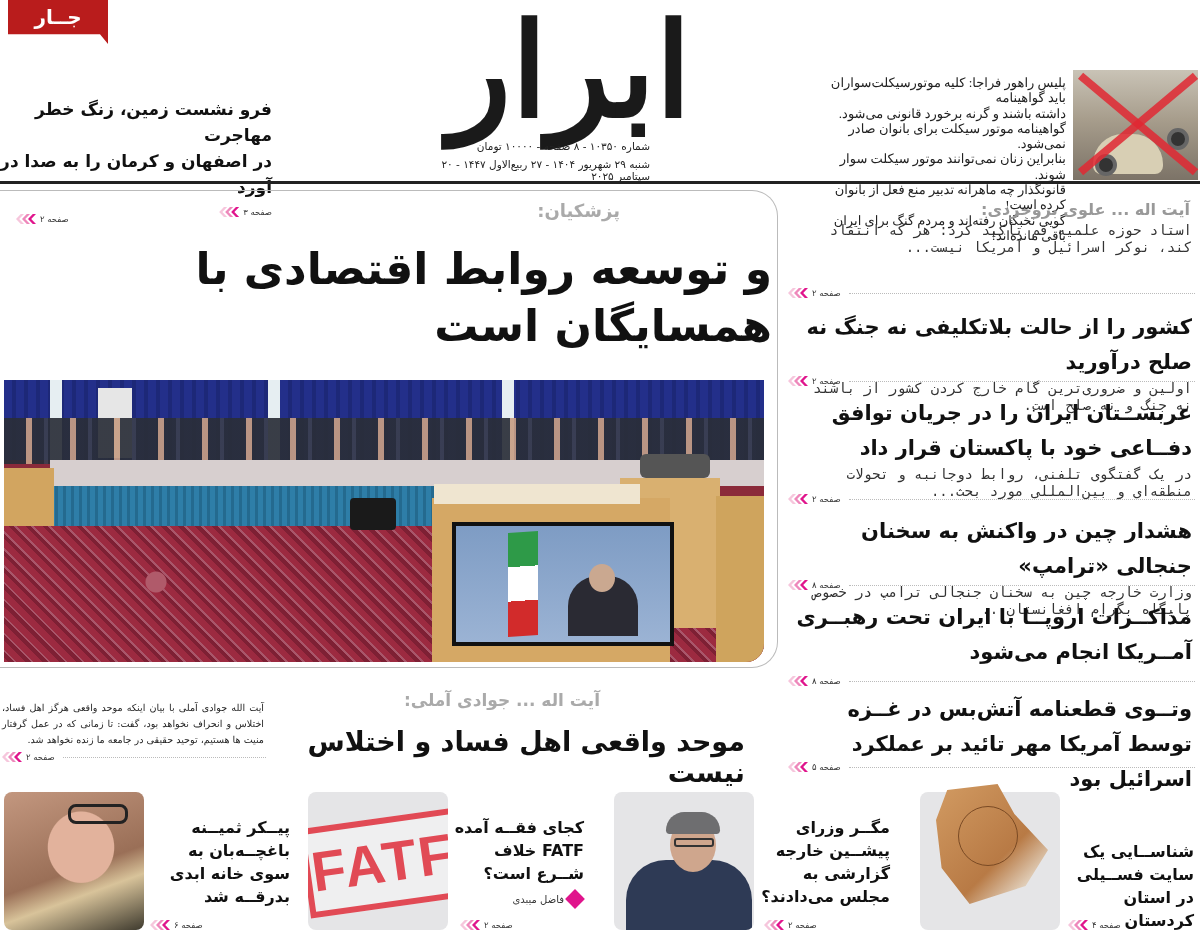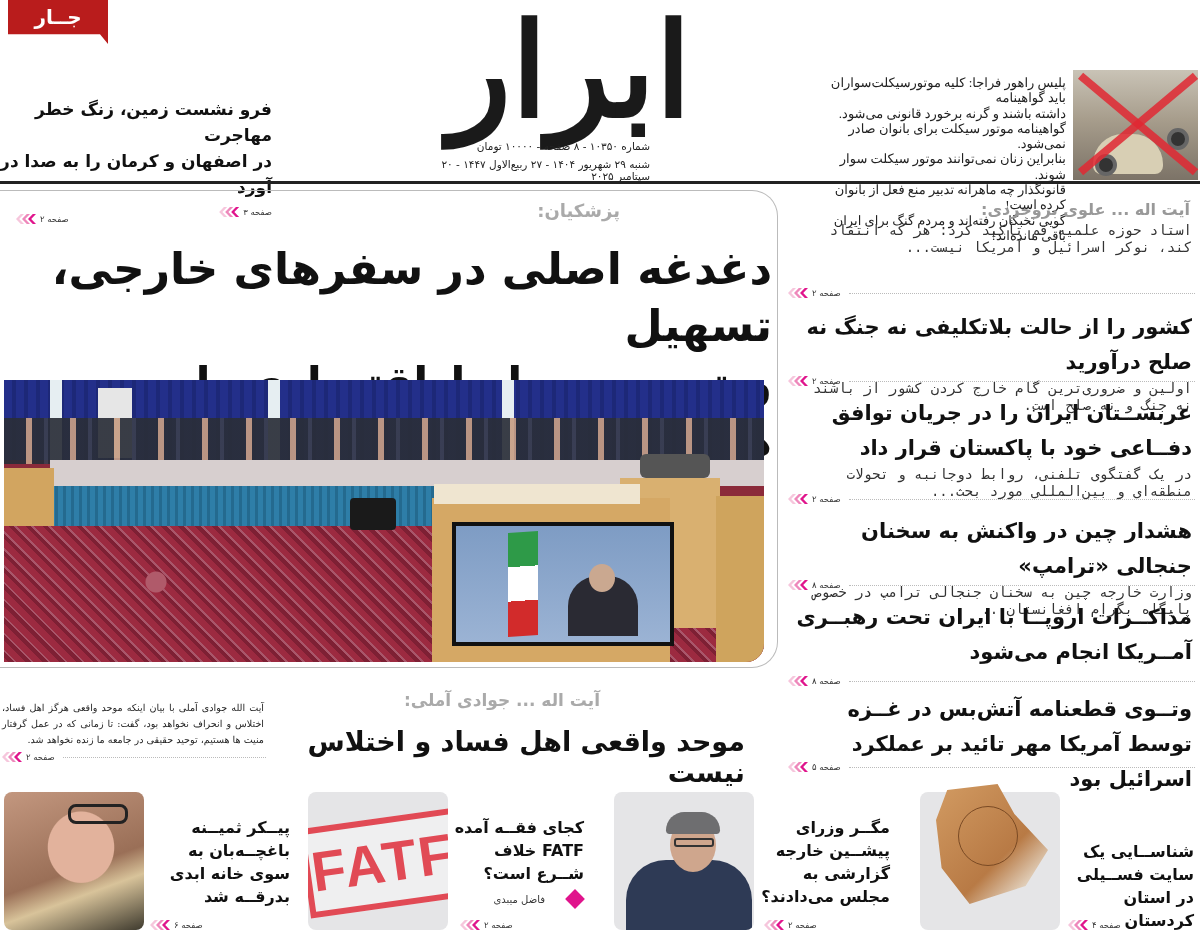--- a/index.html
+++ b/index.html
@@ -98,21 +98,21 @@
   .card-title { font-size: 16px; font-weight: bold; line-height: 23px; color: #111; text-align: right; }
   .old-woman { background: radial-gradient(ellipse at 55% 40%, #e2b29c 0 30%, transparent 31%), linear-gradient(160deg, #c3977f 0%, #9a6f57 55%, #d8c39a 70%, #3e3a2e 100%); }
   .old-woman .glasses { position: absolute; left: 64px; top: 12px; width: 60px; height: 20px; border: 3px solid #222; border-radius: 8px; }
   .fatf-stamp { position: absolute; left: -4px; top: 26px; width: 158px; height: 90px; border: 6px solid #e14a55; transform: rotate(-8deg); color: #e14a55; font-size: 56px; font-weight: bold; text-align: center; line-height: 78px; font-family: "Liberation Sans", sans-serif; letter-spacing: 2px; background: rgba(255,255,255,0.4); }
   .man-photo .body { position: absolute; left: 12px; top: 68px; width: 126px; height: 70px; background: #2e3a55; border-radius: 40px 40px 0 0; }
   .man-photo .head { position: absolute; left: 56px; top: 26px; width: 46px; height: 54px; background: #cfa68d; border-radius: 50%; }
   .man-photo .hair { position: absolute; left: 52px; top: 20px; width: 54px; height: 22px; background: #6e6e70; border-radius: 30px 30px 6px 6px; }
   .man-photo .glasses { position: absolute; left: 60px; top: 46px; width: 40px; height: 9px; border: 2px solid #333; border-radius: 3px; }
   .fossil { position: absolute; left: 16px; top: -8px; width: 112px; height: 120px; background: linear-gradient(135deg, #d29b62, #b87a45 60%, #e6d9c8 85%); clip-path: polygon(10% 5%, 55% 0, 70% 25%, 100% 55%, 80% 85%, 30% 100%, 5% 70%, 0 30%); }
   .fossil-line { position: absolute; border: 1.5px solid #7a4a24; border-radius: 50%; }
-  .author-row { display: flex; align-items: center; gap: 23px; justify-content: flex-start; }
+  .author-row { display: flex; align-items: center; gap: 4px; justify-content: flex-start; }
   .diamond { width: 14px; height: 14px; background: #e0148c; transform: rotate(45deg); display: inline-block; }
 </style>
 </head>
 <body>
 
 <div class="abs jar-badge">جــار</div>
 <div class="abs logo">ابرار</div>
 <div class="abs issue-line l1">شماره ۱۰۳۵۰ - ۸ صفحه - ۱۰۰۰۰ تومان</div>
 <div class="abs issue-line l2">شنبه ۲۹ شهریور ۱۴۰۴ - ۲۷ ربیع‌الاول ۱۴۴۷ - ۲۰ سپتامبر ۲۰۲۵</div>
 
@@ -151,21 +151,20 @@
 <div class="abs kicker-main">پزشکیان:</div>
 <div class="abs main-pageref pageref">
   <span>صفحه ۲</span>
   <span class="chev">
       <span class="c3"></span>
       <span class="c2"></span>
       <span class="c1"></span>
     </span>
 </div>
 <div class="abs main-headline">
-  <div>دغدغه اصلی در سفرهای خارجی، تسهیل</div>
   <div>و توسعه روابط اقتصادی با همسایگان است</div>
 </div>
 
 <div class="abs main-photo">
   <div class="curtains"></div>
   <div class="pillar" style="left:46px"></div>
   <div class="pillar" style="left:264px"></div>
   <div class="pillar" style="left:498px"></div>
   <div class="ac-unit"></div>
   <div class="people"></div>

